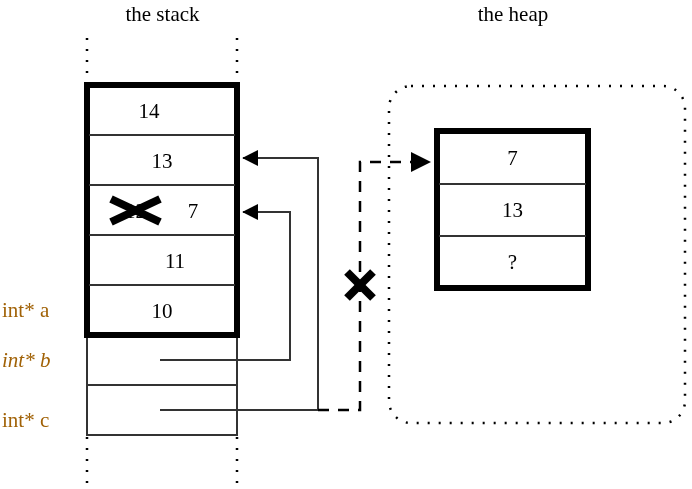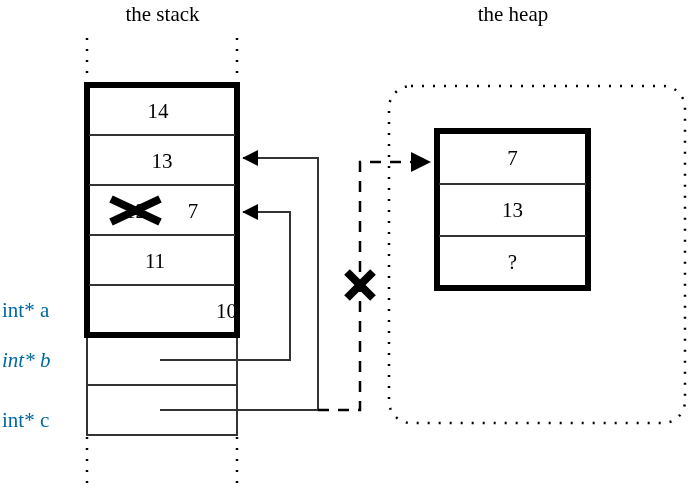--- a/index.html
+++ b/index.html
@@ -18,21 +18,21 @@
   .title {
     position: absolute;
     font-size: 21px;
     color: #000;
     white-space: nowrap;
     text-align: center;
   }
   .var-label {
     position: absolute;
     font-size: 21px;
-    color: #0369a1;
+    color: #a16207;
     white-space: nowrap;
   }
   .cell-value {
     position: absolute;
     font-size: 21px;
     color: #000;
     text-align: center;
     white-space: nowrap;
   }
   svg.layer {
@@ -95,31 +95,31 @@
       <line x1="160" y1="199" x2="111" y2="222" stroke="#000" stroke-width="8" stroke-linecap="butt"></line>
     </g>
 
     <rect x="389" y="86" width="296" height="337" rx="22" ry="22" fill="none" stroke="#000" stroke-width="2.5" stroke-dasharray="2 9"></rect>
 
     <rect x="437" y="131" width="151" height="157" fill="#fff" stroke="#000" stroke-width="6"></rect>
     <line x1="439" y1="184" x2="586" y2="184" stroke="#333" stroke-width="2"></line>
     <line x1="439" y1="236" x2="586" y2="236" stroke="#333" stroke-width="2"></line>
   </svg>
 
-  <div class="cell-value" style="left:83px; top:99px; width:150px;">14</div>
+  <div class="cell-value" style="left:74px; top:99px; width:150px;">14</div>
 
   <div class="cell-value" style="left:87px; top:149px; width:150px;">13</div>
 
   <div class="cell-value" style="left:87px; top:199px; width:97px;">12</div>
 
   <div class="cell-value" style="left:168px; top:199px; width:50px;">7</div>
 
-  <div class="cell-value" style="left:80px; top:249px; width:150px;">11</div>
+  <div class="cell-value" style="left:100px; top:249px; width:150px;">11</div>
 
-  <div class="cell-value" style="left:87px; top:299px; width:150px;text-align:right;">10</div>
+  <div class="cell-value" style="left:87px; top:299px; width:150px;">10</div>
 
   <div class="var-label" style="left:2px; top:298px;">int* a</div>
 
   <div class="var-label" style="left:2px; top:348px;font-style:italic;">int* b</div>
 
   <div class="var-label" style="left:2px; top:408px;">int* c</div>
 
   <div class="cell-value" style="left:437px; top:146px; width:151px;">7</div>
 
   <div class="cell-value" style="left:437px; top:198px; width:151px;">13</div>

